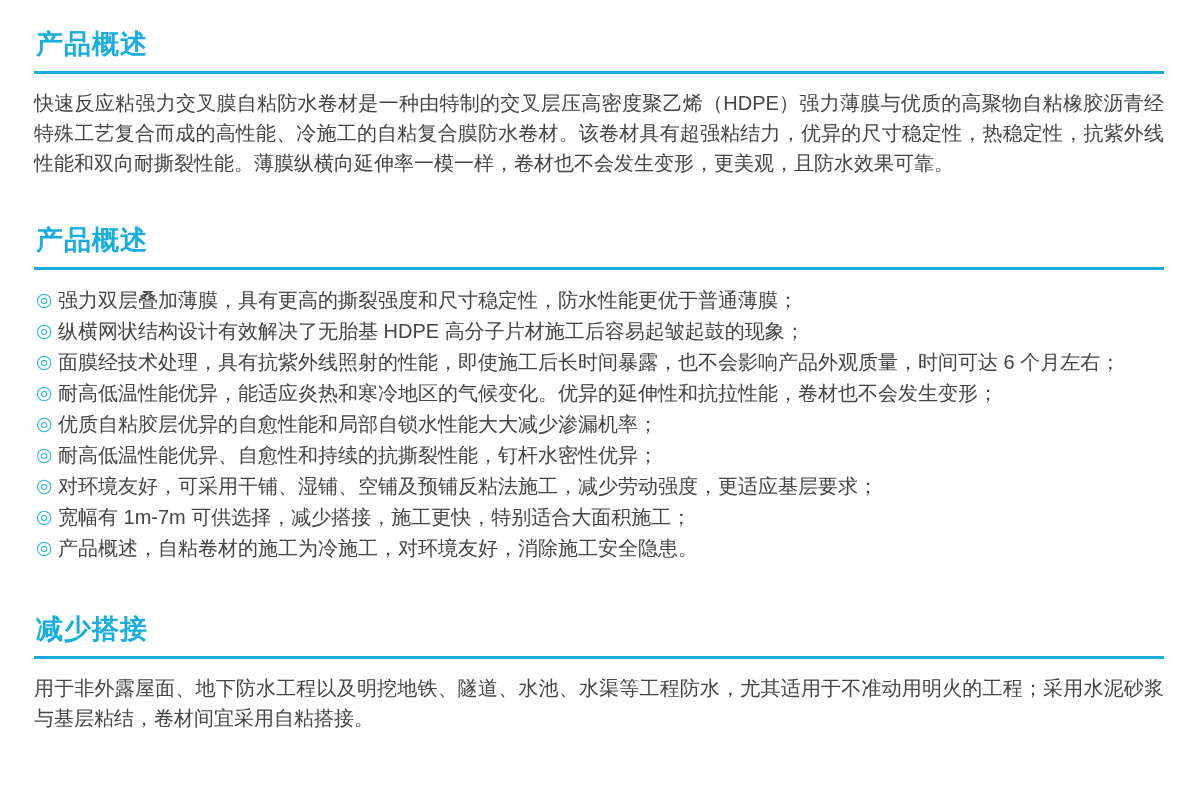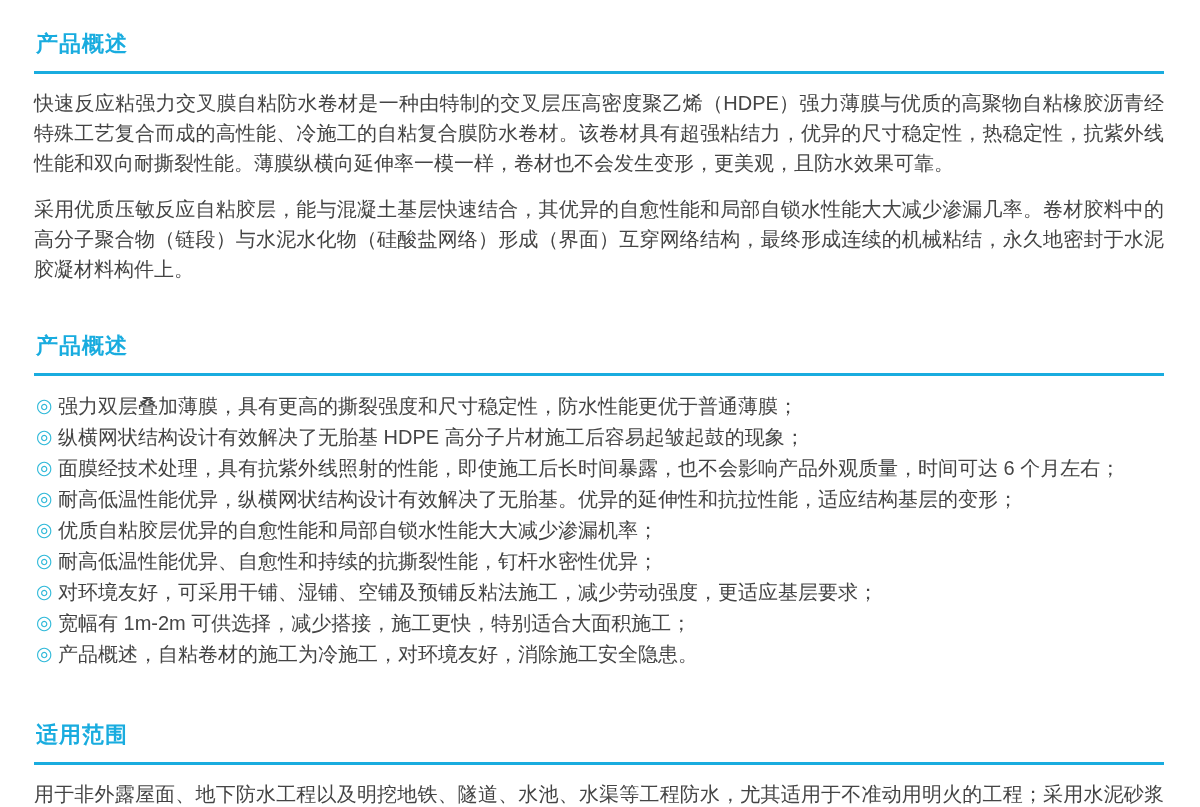--- a/index.html
+++ b/index.html
@@ -20,21 +20,21 @@
     margin: 0 auto;
     background: var(--bg);
     overflow: hidden;
     padding: 26px 36px 0 34px;
   }
   section { display: block; }
   .section-features { margin-top: 44px; }
   .section-scope { margin-top: 48px; }
   h2.section-title {
     color: var(--accent);
-    font-size: 22px;
+    font-size: 27px;
     font-weight: bold;
     line-height: 36px;
     letter-spacing: 1px;
     margin: 0 0 9px 2px;
   }
   .rule {
     height: 3px;
     background: var(--accent);
     width: 100%;
   }
@@ -70,65 +70,64 @@
 </style>
 </head>
 <body>
 
 <div class="page">
 
   <section class="section-overview">
     <h2 class="section-title">产品概述</h2>
     <div class="rule"></div>
     <p class="body-text">快速反应粘强力交叉膜自粘防水卷材是一种由特制的交叉层压高密度聚乙烯（HDPE）强力薄膜与优质的高聚物自粘橡胶沥青经特殊工艺复合而成的高性能、冷施工的自粘复合膜防水卷材。该卷材具有超强粘结力，优异的尺寸稳定性，热稳定性，抗紫外线性能和双向耐撕裂性能。薄膜纵横向延伸率一模一样，卷材也不会发生变形，更美观，且防水效果可靠。</p>
-    <p class="body-text">采用优质压敏反应自粘胶层，能与混凝土基层快速结合，其优异的自愈性能和局部自锁水性能大大减少渗漏几率。卷材胶料中的高分子聚合物（链段）与水泥水化物（硅酸盐网络）形成（界面）互穿网络结构，最终形成连续的机械粘结，永久地密封于水泥胶凝材料构件上。</p>
   </section>
 
   <section class="section-features">
     <h2 class="section-title">产品概述</h2>
     <div class="rule"></div>
     <ul class="feature-list">
       <li>
         <span class="bullet">◎</span>
         <span class="li-text">强力双层叠加薄膜，具有更高的撕裂强度和尺寸稳定性，防水性能更优于普通薄膜；</span>
       </li>
       <li>
         <span class="bullet">◎</span>
         <span class="li-text">纵横网状结构设计有效解决了无胎基 HDPE 高分子片材施工后容易起皱起鼓的现象；</span>
       </li>
       <li>
         <span class="bullet">◎</span>
         <span class="li-text">面膜经技术处理，具有抗紫外线照射的性能，即使施工后长时间暴露，也不会影响产品外观质量，时间可达 6 个月左右；</span>
       </li>
       <li>
         <span class="bullet">◎</span>
-        <span class="li-text">耐高低温性能优异，纵横网状结构设计有效解决了无胎基。优异的延伸性和抗拉性能，适应结构基层的变形；</span>
+        <span class="li-text">耐高低温性能优异，能适应炎热和寒冷地区的气候变化。优异的延伸性和抗拉性能，卷材也不会发生变形；</span>
       </li>
       <li>
         <span class="bullet">◎</span>
         <span class="li-text">优质自粘胶层优异的自愈性能和局部自锁水性能大大减少渗漏机率；</span>
       </li>
       <li>
         <span class="bullet">◎</span>
         <span class="li-text">耐高低温性能优异、自愈性和持续的抗撕裂性能，钉杆水密性优异；</span>
       </li>
       <li>
         <span class="bullet">◎</span>
         <span class="li-text">对环境友好，可采用干铺、湿铺、空铺及预铺反粘法施工，减少劳动强度，更适应基层要求；</span>
       </li>
       <li>
         <span class="bullet">◎</span>
-        <span class="li-text">宽幅有 1m-2m 可供选择，减少搭接，施工更快，特别适合大面积施工；</span>
+        <span class="li-text">宽幅有 1m-7m 可供选择，减少搭接，施工更快，特别适合大面积施工；</span>
       </li>
       <li>
         <span class="bullet">◎</span>
         <span class="li-text">产品概述，自粘卷材的施工为冷施工，对环境友好，消除施工安全隐患。</span>
       </li>
     </ul>
   </section>
 
   <section class="section-scope">
-    <h2 class="section-title">适用范围</h2>
+    <h2 class="section-title">减少搭接</h2>
     <div class="rule"></div>
     <p class="body-text">用于非外露屋面、地下防水工程以及明挖地铁、隧道、水池、水渠等工程防水，尤其适用于不准动用明火的工程；采用水泥砂浆与基层粘结，卷材间宜采用自粘搭接。</p>
   </section>
 
 </div>
 
 </body></html>

